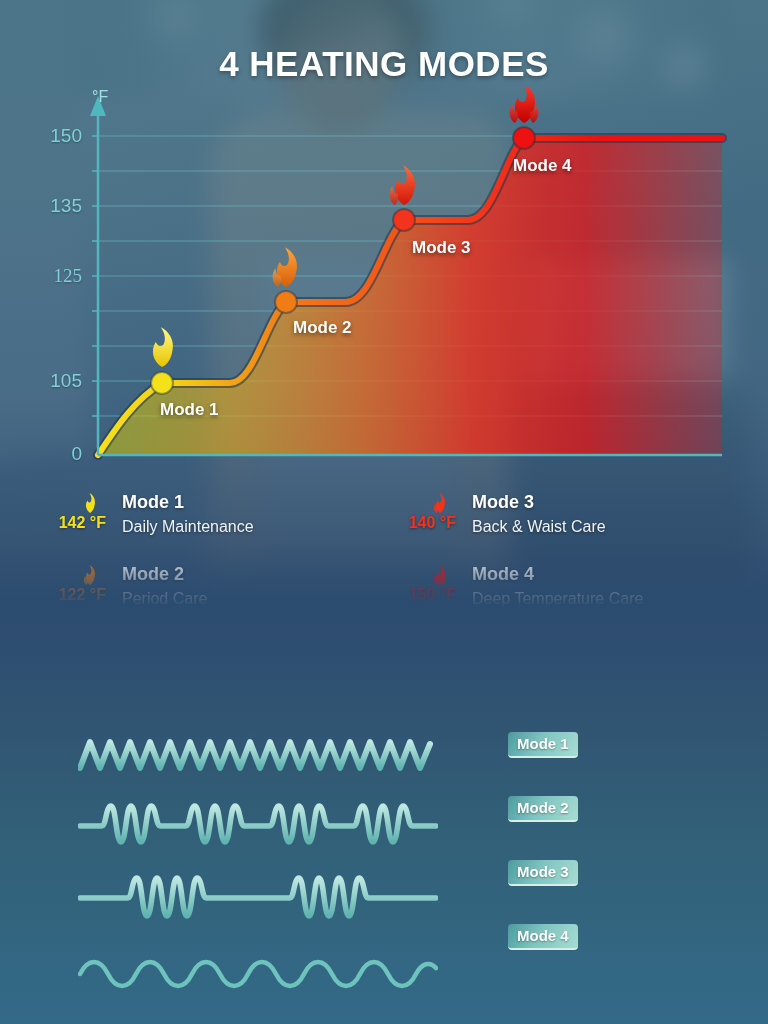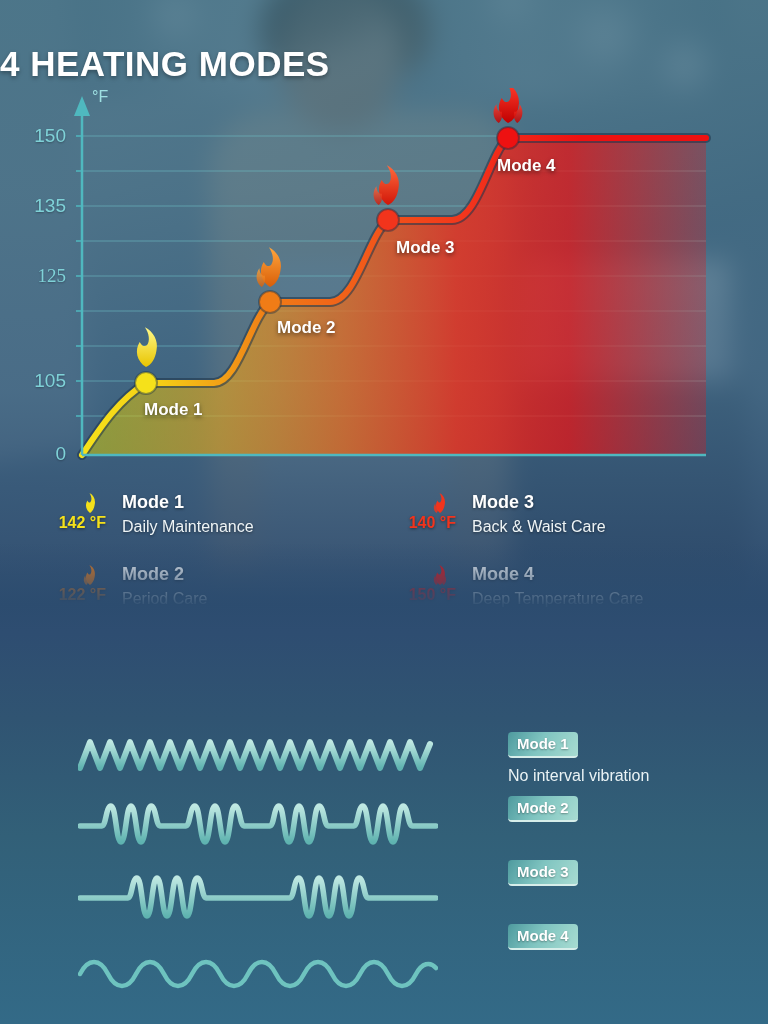--- a/index.html
+++ b/index.html
@@ -80,29 +80,29 @@
       rgba(44,75,110,.88) 88%,
       rgba(43,74,109,.96) 100%);
   }
   .heat-fade-bottom {
     position:absolute; left:0; bottom:0; width:768px; height:90px;
     background:linear-gradient(180deg,rgba(43,74,109,0) 0%,rgba(44,76,111,.96) 70%,#2e4d71 100%);
   }
 
   
   .title {
-    position:absolute; width:768px; text-align:left;
+    position:absolute; width:768px; text-align:center;
     color:#fff; font-weight:bold; letter-spacing:.5px;
     text-shadow:0 2px 4px rgba(0,0,0,.35);
   }
   #heat-title { top:44px; font-size:35px; }
   #vib-title  { top:665px; font-size:35px; }
 
   
-  .chart { position:absolute; left:0; top:88px; width:624px; height:390px; }
+  .chart { position:absolute; left:16px; top:88px; width:624px; height:390px; }
   .chart svg { display:block; }
 
   .ylab {
     position:absolute; color:#7fd2d8; font-size:19px; text-align:right;
     width:52px; left:14px; text-shadow:0 1px 2px rgba(0,0,0,.3);
   }
   .unit {
     position:absolute; left:92px; top:88px; color:#9fe0e2; font-size:16px;
   }
   .pt-label {
@@ -415,21 +415,20 @@
                C178,16 190,16 198,32 C206,48 218,48 226,32 C234,16 246,16 254,32
                C262,48 274,48 282,32 C290,16 302,16 310,32 C318,48 330,48 338,32
                C344,21 352,19 358,26"></path>
         </svg>
       </div>
     </div>
 
     <div class="vib-list">
       <div class="vib-item" style="top:0;">
         <span class="vib-badge">Mode 1</span>
-        <span class="vib-desc">No interval vibration</span>
       </div>
       <div class="vib-item" style="top:64px;">
         <span class="vib-badge">Mode 2</span>
       </div>
       <div class="vib-item" style="top:128px;">
         <span class="vib-badge">Mode 3</span>
       </div>
       <div class="vib-item" style="top:192px;">
         <span class="vib-badge">Mode 4</span>
       </div>

